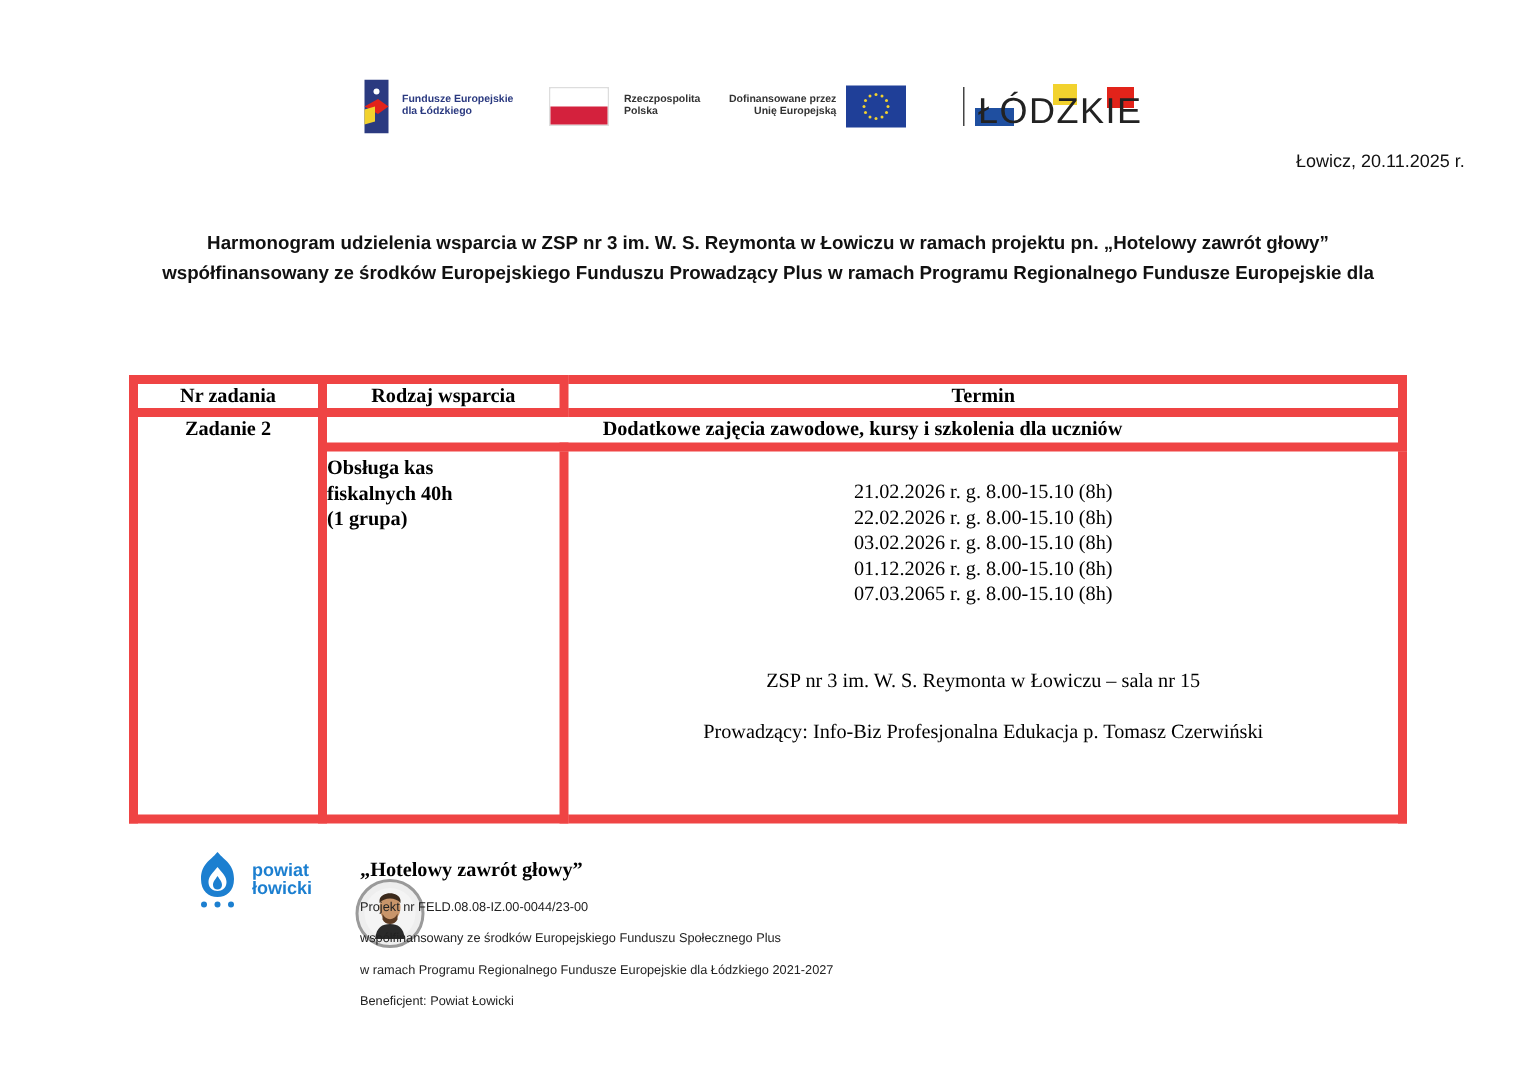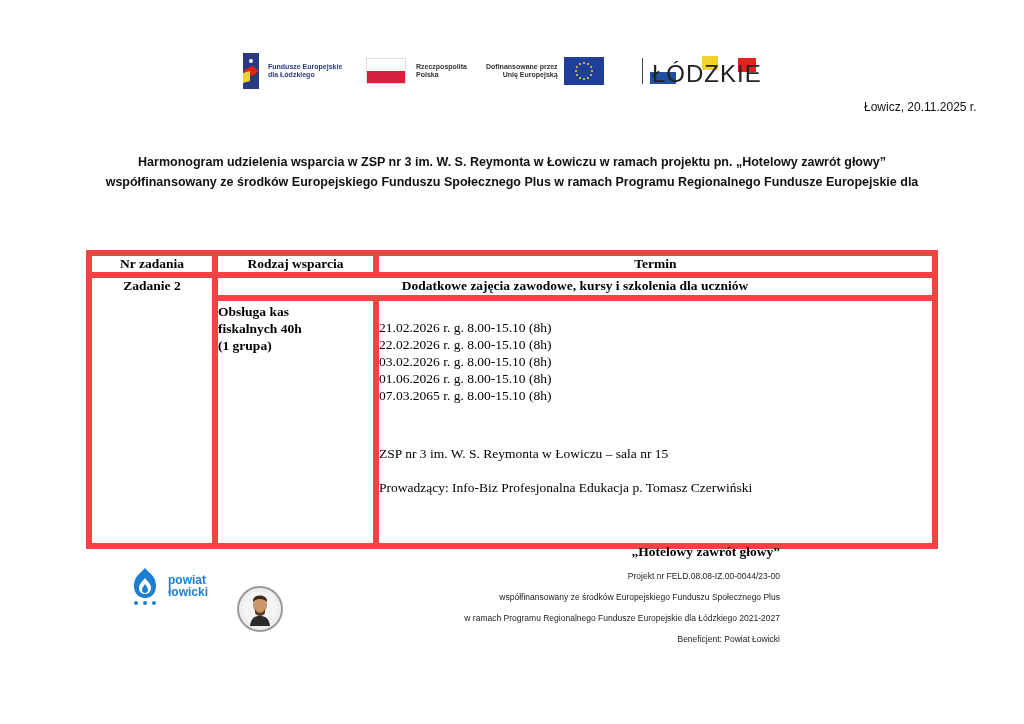--- a/index.html
+++ b/index.html
@@ -29,27 +29,27 @@
 
   
   table.sched { position:absolute; left:86px; top:250px; width:852px; border-collapse:collapse; font-family:"Liberation Serif", serif; font-size:13.5px; }
   table.sched td, table.sched th { border:6px solid #ef4444; padding:0; }
   table.sched th { font-weight:bold; height:16px; line-height:16px; }
   .c1 { width:120px; }
   .c2 { width:155px; }
   .row2 td { font-weight:bold; height:17px; line-height:16px; text-align:center; vertical-align:top; }
   .row3 td { height:240px; vertical-align:top; }
   .support { text-align:left; font-weight:bold; line-height:17px; padding-top:2px !important; }
-  .termin-cell { }
+  .termin-cell { text-align:center; }
   .dates { margin-top:18px; line-height:17px; }
   .place { margin-top:42px; }
   .trainer { margin-top:18px; }
 
   
-  .footer { left:240px; top:544px; width:540px; text-align:right; }
+  .footer { left:240px; top:572px; width:540px; text-align:left; }
   .f-title { font-family:"Liberation Serif", serif; font-weight:bold; font-size:13.5px; margin-bottom:9px; }
   .f-line { font-family:"Liberation Sans", sans-serif; font-size:8.5px; color:#222; height:21px; line-height:14px; }
   .powiat { left:130px; top:566px; display:flex; align-items:center; gap:8px; }
   .powiat-text { font-family:"Liberation Sans", sans-serif; font-weight:bold; font-size:12px; line-height:12px; color:#1c7fd0; }
   .medal { left:237px; top:586px; width:46px; height:46px; border-radius:50%; border:2px solid #9a9a9a; background:#eeeeee; box-sizing:border-box; overflow:hidden; }
 </style>
 </head>
 <body>
 
 <div class="abs logos">
@@ -113,21 +113,21 @@
       <rect x="88" y="4" width="18" height="14" fill="#e2231a"></rect>
       <text x="2" y="28" font-family="Liberation Sans, sans-serif" font-size="24" fill="#222" letter-spacing="1">ŁÓDZKIE</text>
     </svg>
   </div>
 </div>
 
 <div class="abs date">Łowicz, 20.11.2025 r.</div>
 
 <div class="abs title">
   <div>Harmonogram udzielenia wsparcia w ZSP nr 3 im. W. S. Reymonta w Łowiczu  w ramach projektu pn. „Hotelowy zawrót głowy”</div>
-  <div>współfinansowany ze środków Europejskiego Funduszu Społecznego Plus w ramach Programu Regionalnego Fundusze Europejskie dla</div>
+  <div>współfinansowany ze środków Europejskiego Funduszu Prowadzący Plus w ramach Programu Regionalnego Fundusze Europejskie dla</div>
 </div>
 
 <table class="sched">
   <tbody>
       <tr>
     <th class="c1">Nr zadania</th>
     <th class="c2">Rodzaj wsparcia</th>
     <th>Termin</th>
   </tr>
   <tr class="row2">
@@ -138,21 +138,21 @@
     <td class="c2 support">
       <div>Obsługa kas</div>
       <div>fiskalnych 40h</div>
       <div>(1 grupa)</div>
     </td>
     <td class="termin-cell">
       <div class="dates">
         <div>21.02.2026 r. g. 8.00-15.10 (8h)</div>
         <div>22.02.2026 r. g. 8.00-15.10 (8h)</div>
         <div>03.02.2026 r. g. 8.00-15.10 (8h)</div>
-        <div>01.06.2026 r. g. 8.00-15.10 (8h)</div>
+        <div>01.12.2026 r. g. 8.00-15.10 (8h)</div>
         <div>07.03.2065 r. g. 8.00-15.10 (8h)</div>
       </div>
       <div class="place">ZSP nr 3 im. W. S. Reymonta w Łowiczu – sala nr 15</div>
       <div class="trainer">Prowadzący: Info-Biz Profesjonalna Edukacja p. Tomasz Czerwiński</div>
     </td>
   </tr>
 </tbody>
   </table>
 
 <div class="abs powiat">

